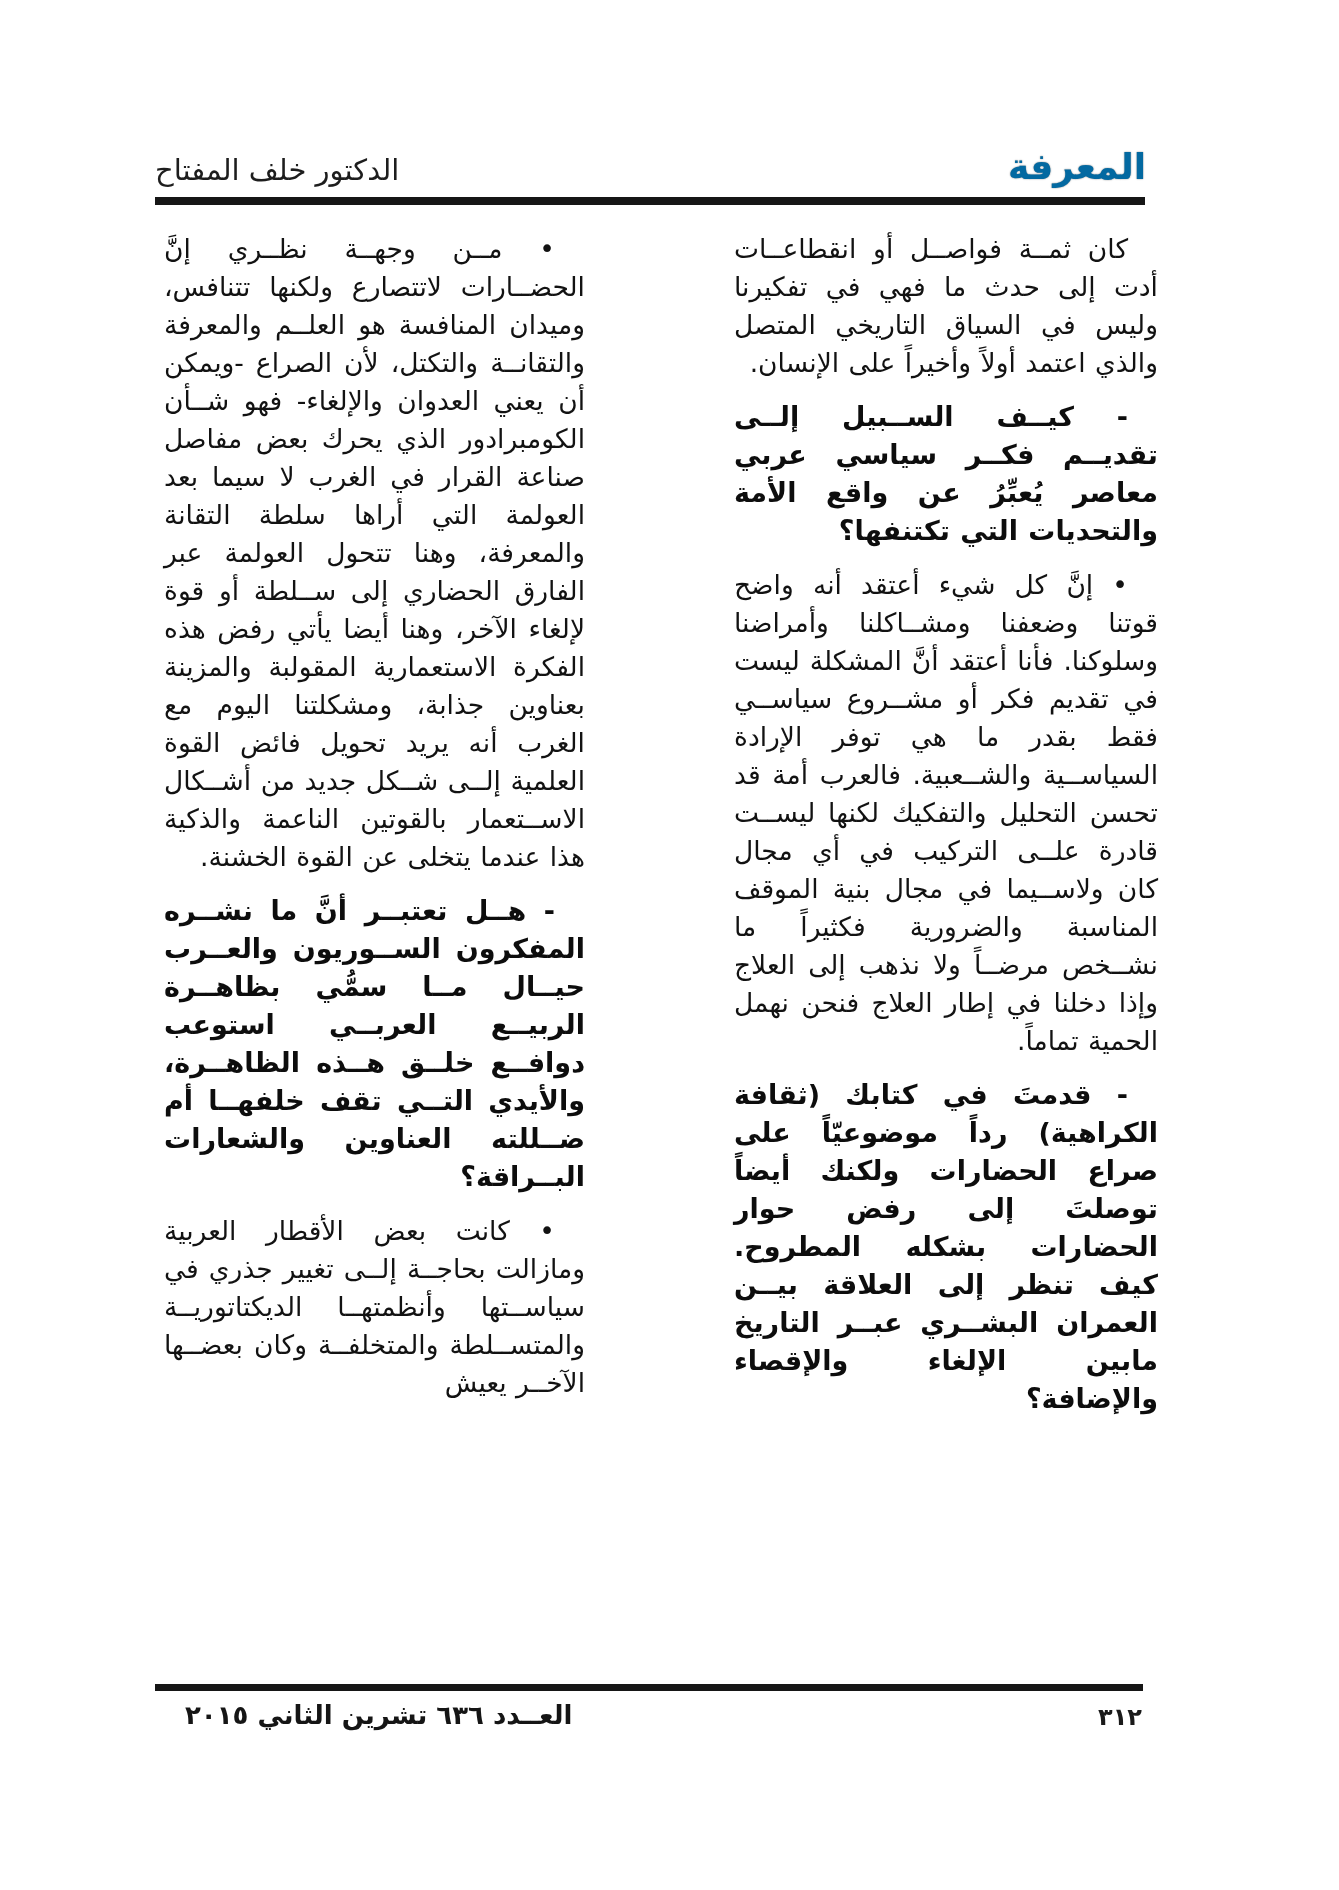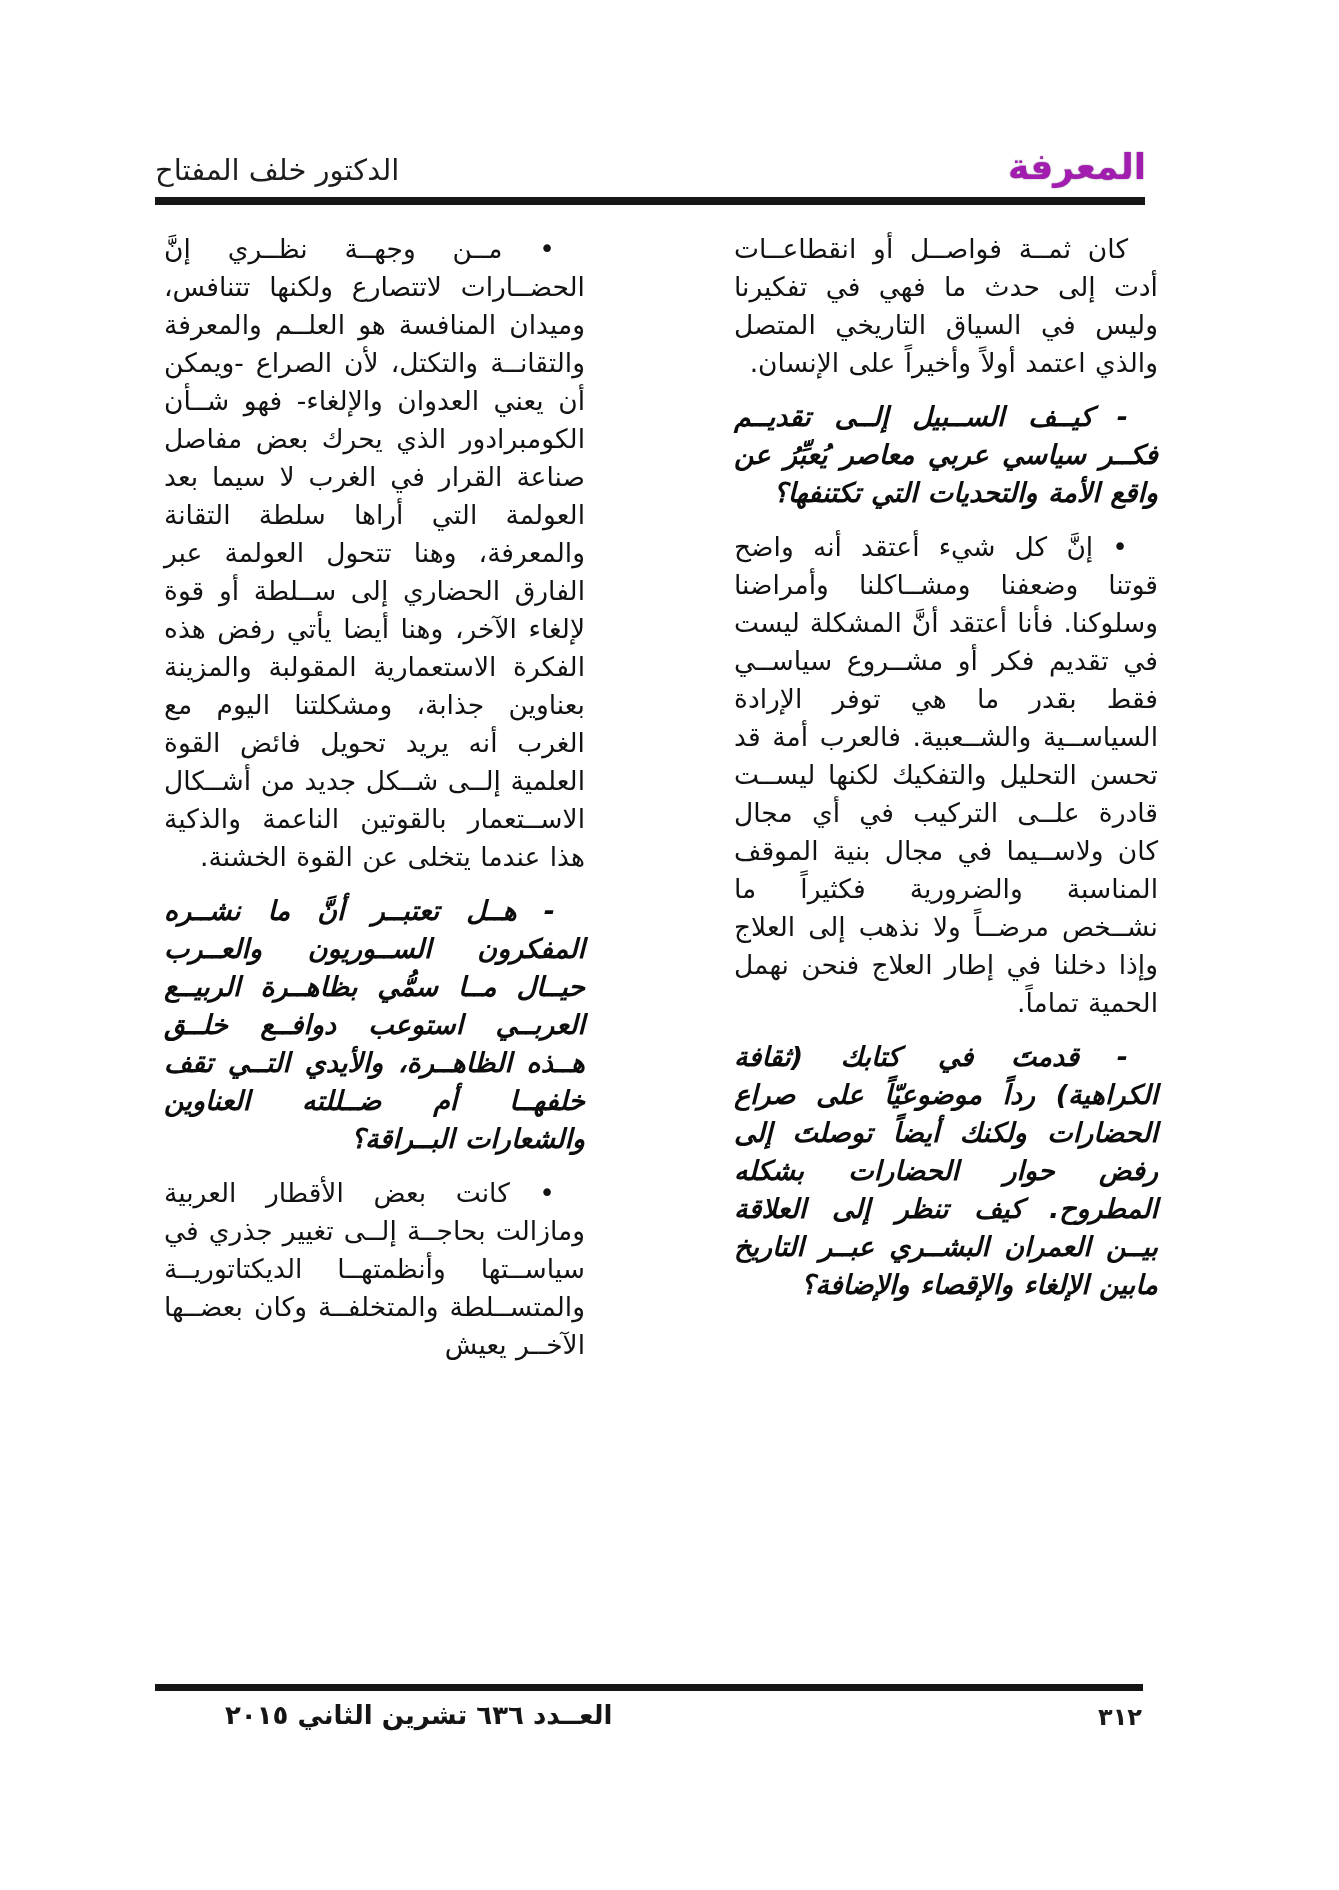--- a/index.html
+++ b/index.html
@@ -17,21 +17,21 @@
     width:260px;
     font-size:29px;line-height:40px;
     direction:rtl;text-align:left;
     color:#1d1d1d;
   }
   .logo{
     position:absolute;left:1028px;top:146px;
     width:118px;
     font-size:36px;font-weight:bold;
     direction:rtl;text-align:left;
-    color:#a21caf;
+    color:#0369a1;
     letter-spacing:-1px;
     text-shadow:0 0 2px #b5b5b5, 0 0 1px #9a9a9a;
   }
   .header-rule{
     position:absolute;left:155px;top:197px;
     width:990px;height:8px;background:#161616;
   }
   
   .col{
     position:absolute;top:214px;height:1455px;
@@ -45,34 +45,32 @@
     line-height:38px;
     text-align:justify;
     text-indent:30px;
     word-spacing:1px;
     color:#121212;
   }
   .question{
     font-weight:700;
     font-size:27px;
     color:#0d0d0d;
-    font-style:italic;
   }
   
   .footer-rule{
     position:absolute;left:155px;top:1684px;
     width:988px;height:7px;background:#161616;
   }
   .issue{
     position:absolute;left:185px;top:1700px;
     width:420px;
     direction:rtl;text-align:left;
     font-size:26px;font-weight:bold;
     color:#151515;
-    margin-left:40px;
   }
   .pagenum{
     position:absolute;left:1085px;top:1703px;
     width:70px;
     direction:rtl;text-align:center;
     font-size:24px;font-weight:bold;
     color:#1a1a1a;
   }
 </style>
 </head>

